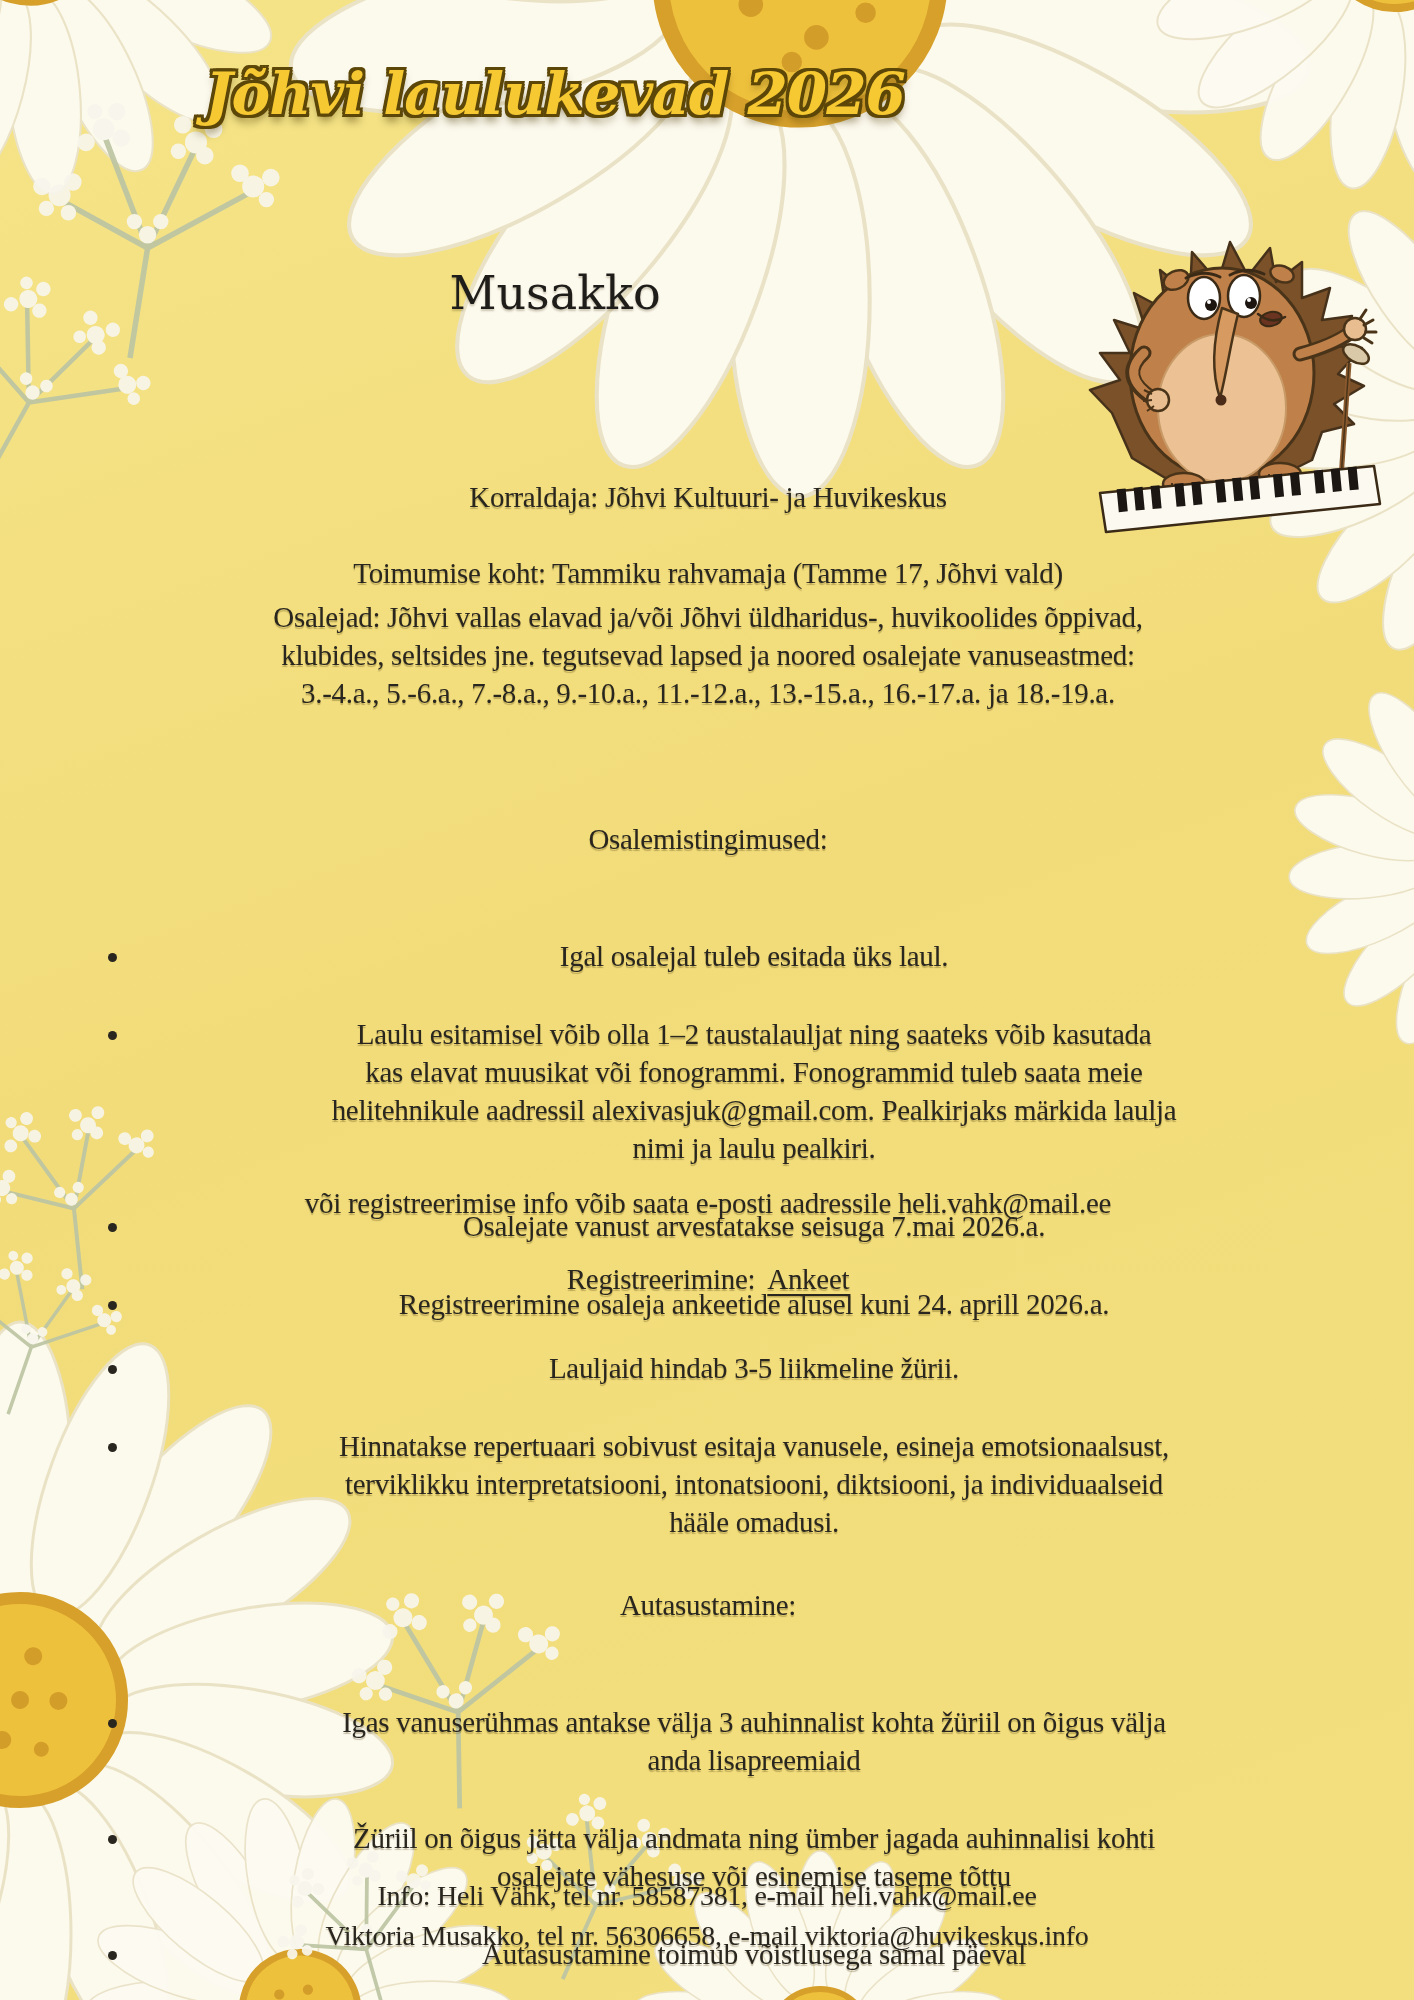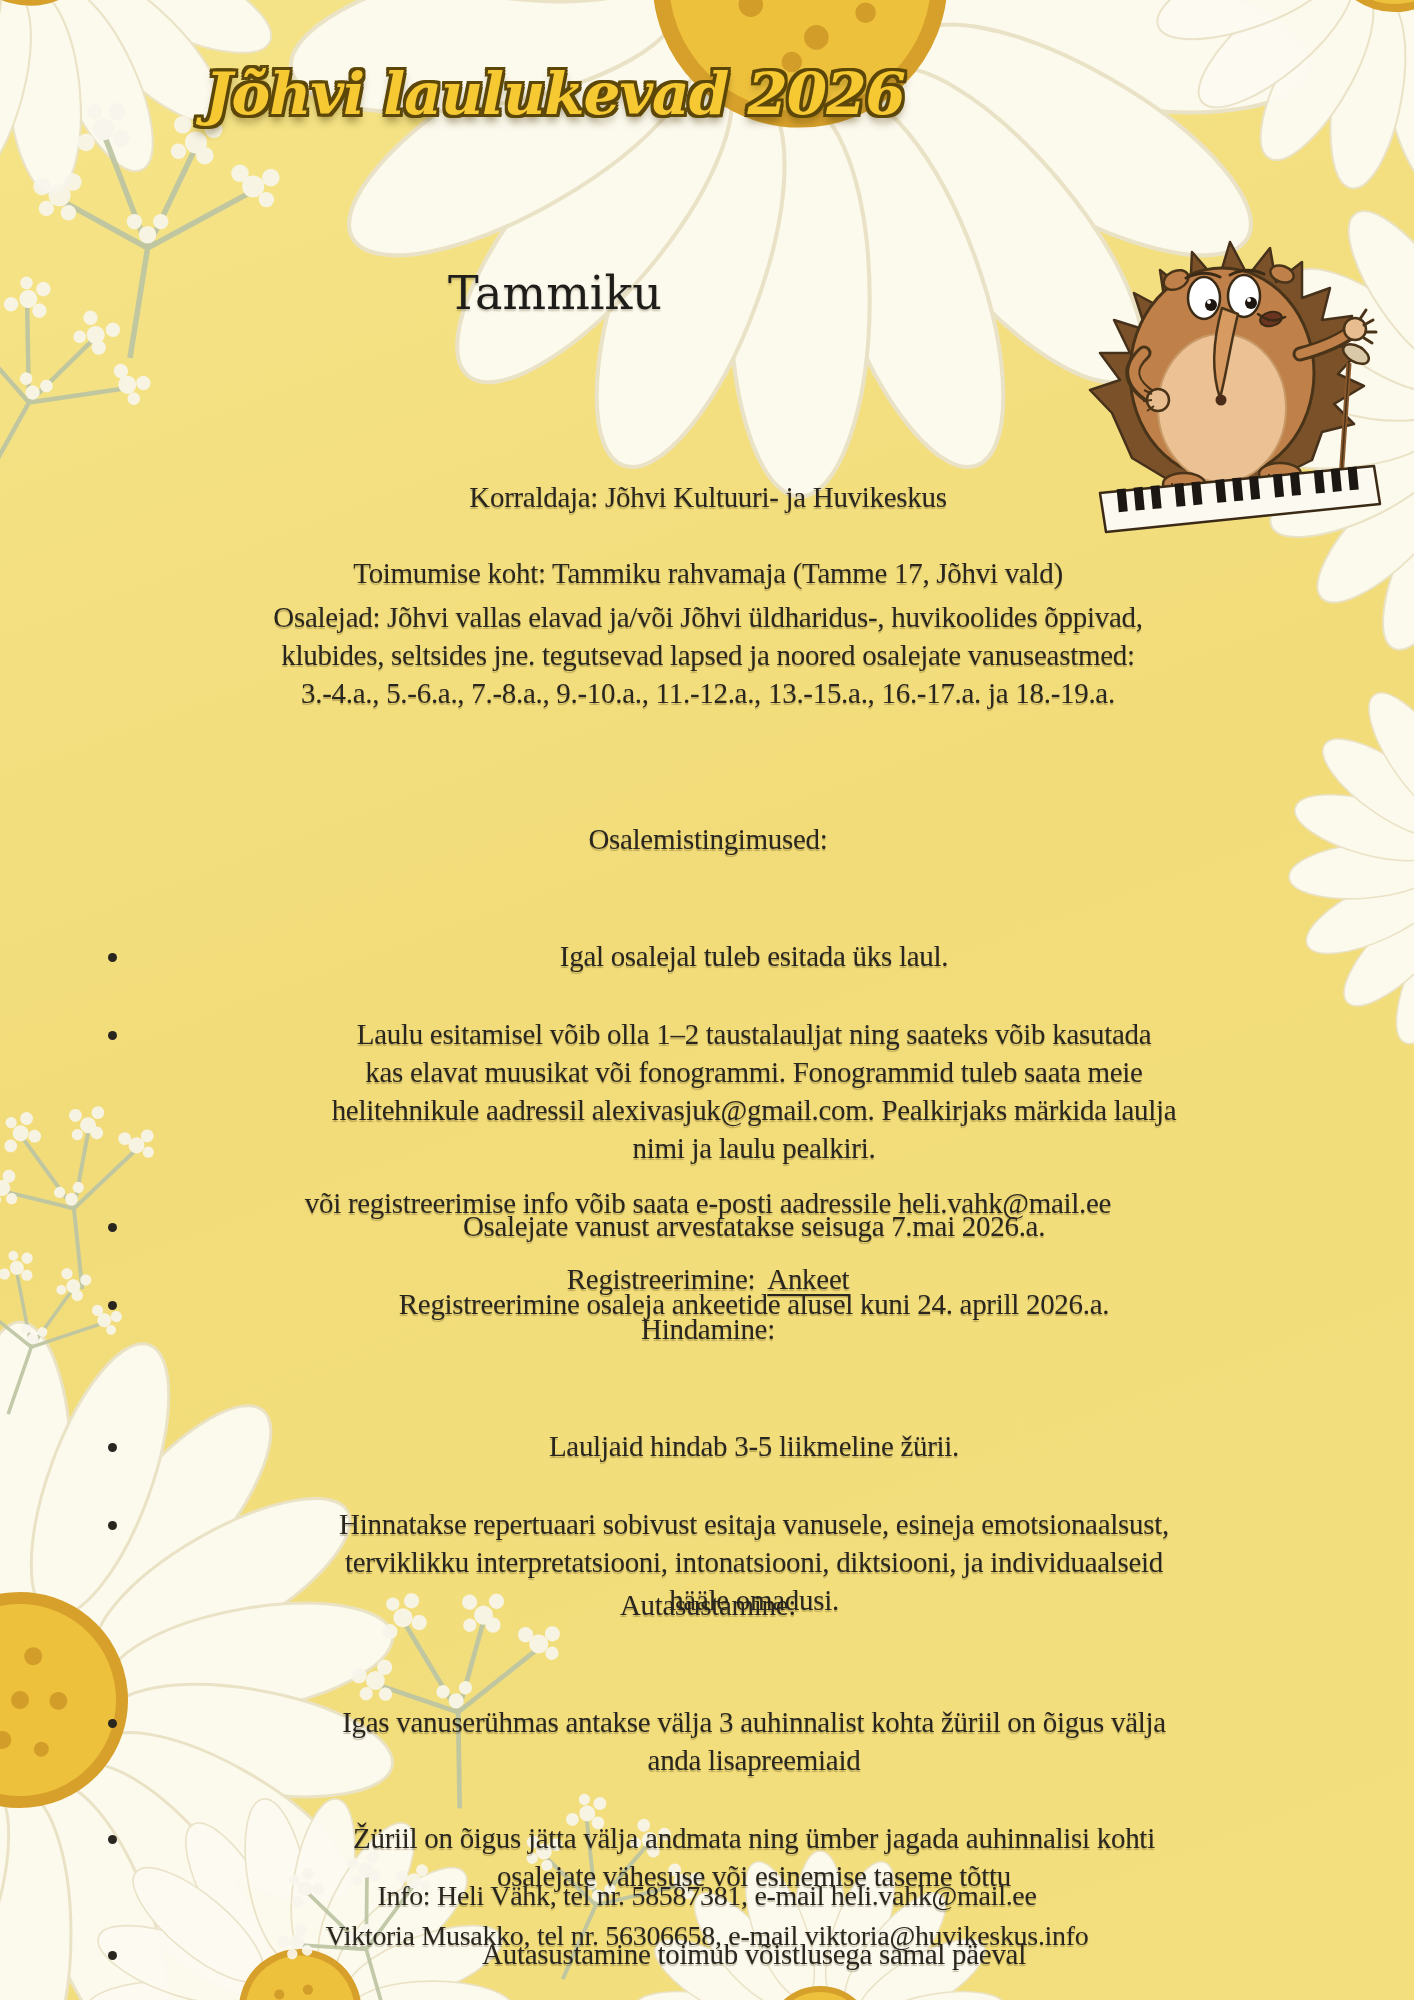--- a/index.html
+++ b/index.html
@@ -197,21 +197,21 @@
         <rect x="244" y="330" width="9" height="23"></rect>
           <rect x="261" y="330" width="9" height="23"></rect>
         <rect x="278" y="330" width="9" height="23"></rect>
       </g>
     </g>
   </svg>
 
   <div class="layer title-wrap">
     <div class="script-title">Jõhvi laulukevad 2026</div>
   </div>
-  <div class="layer subtitle">Tammiku</div>
+  <div class="layer subtitle">Musakko</div>
 
   <div class="layer sec block1">
     <div>Korraldaja: Jõhvi Kultuuri- ja Huvikeskus</div>
     <div>Toimumise koht: Tammiku rahvamaja (Tamme 17, Jõhvi vald)</div>
   </div>
 
   <div class="layer sec block2">Osalejad: Jõhvi vallas elavad ja/või Jõhvi üldharidus-, huvikoolides õppivad,
 klubides, seltsides jne. tegutsevad lapsed ja noored osalejate vanuseastmed:
 3.-4.a., 5.-6.a., 7.-8.a., 9.-10.a., 11.-12.a., 13.-15.a., 16.-17.a. ja 18.-19.a.</div>
 
@@ -227,21 +227,20 @@
       <li>Registreerimine osaleja ankeetide alusel kuni 24. aprill 2026.a.</li>
     </ul>
   </div>
 
   <div class="layer sec sec-reg">
     <div>või registreerimise info võib saata e-posti aadressile heli.vahk@mail.ee</div>
     <div><span>Registreerimine:</span><a class="ankeet">Ankeet</a></div>
   </div>
 
   <div class="layer sec sec-hindamine">
-    <div class="heading">Hindamine:</div>
     <ul>
       <li>Lauljaid hindab 3-5 liikmeline žürii.</li>
       <li>Hinnatakse repertuaari sobivust esitaja vanusele, esineja emotsionaalsust,
 terviklikku interpretatsiooni, intonatsiooni, diktsiooni, ja individuaalseid
 hääle omadusi.</li>
     </ul>
   </div>
 
   <div class="layer sec sec-autasustamine">
     <div class="heading">Autasustamine:</div>

